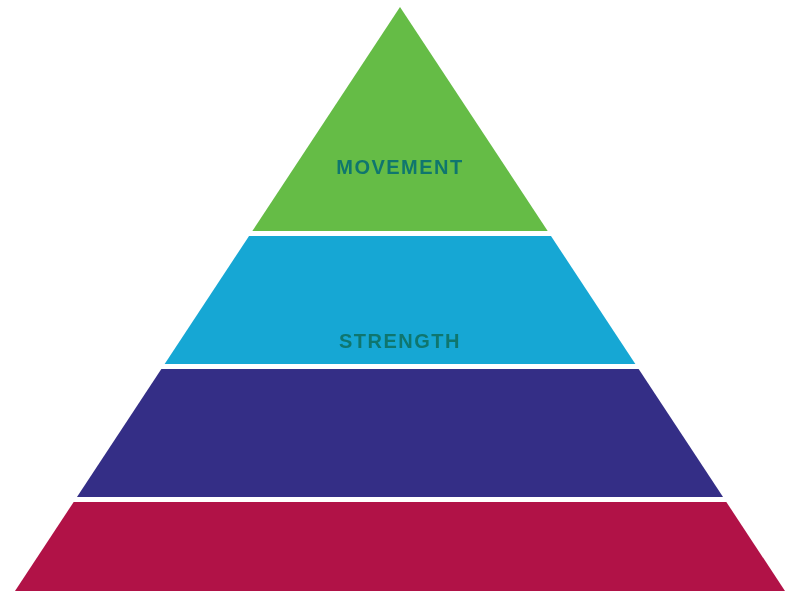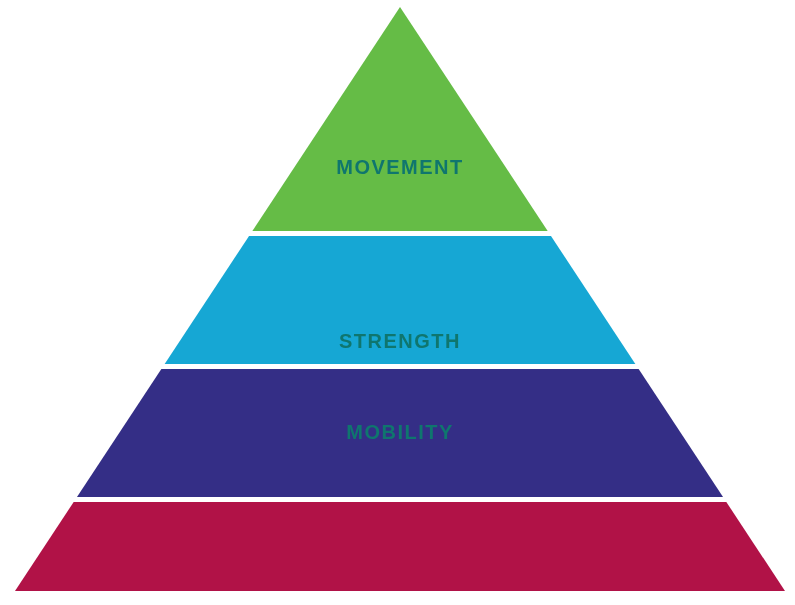--- a/index.html
+++ b/index.html
@@ -56,15 +56,14 @@
 
   <div class="pyramid">
     <div class="layer movement" style="background-color: rgb(101, 188, 70);"></div>
     <div class="layer strength" style="background-color: rgb(22, 167, 212);"></div>
     <div class="layer mobility" style="background-color: rgb(52, 46, 134);"></div>
     <div class="layer pain" style="background-color: rgb(177, 18, 71);"></div>
   </div>
 
   <div class="label movement">MOVEMENT</div>
   <div class="label strength">STRENGTH</div>
-  <div class="label mobility">MOBILITY</div>
 
 </div>
 
 </body></html>

